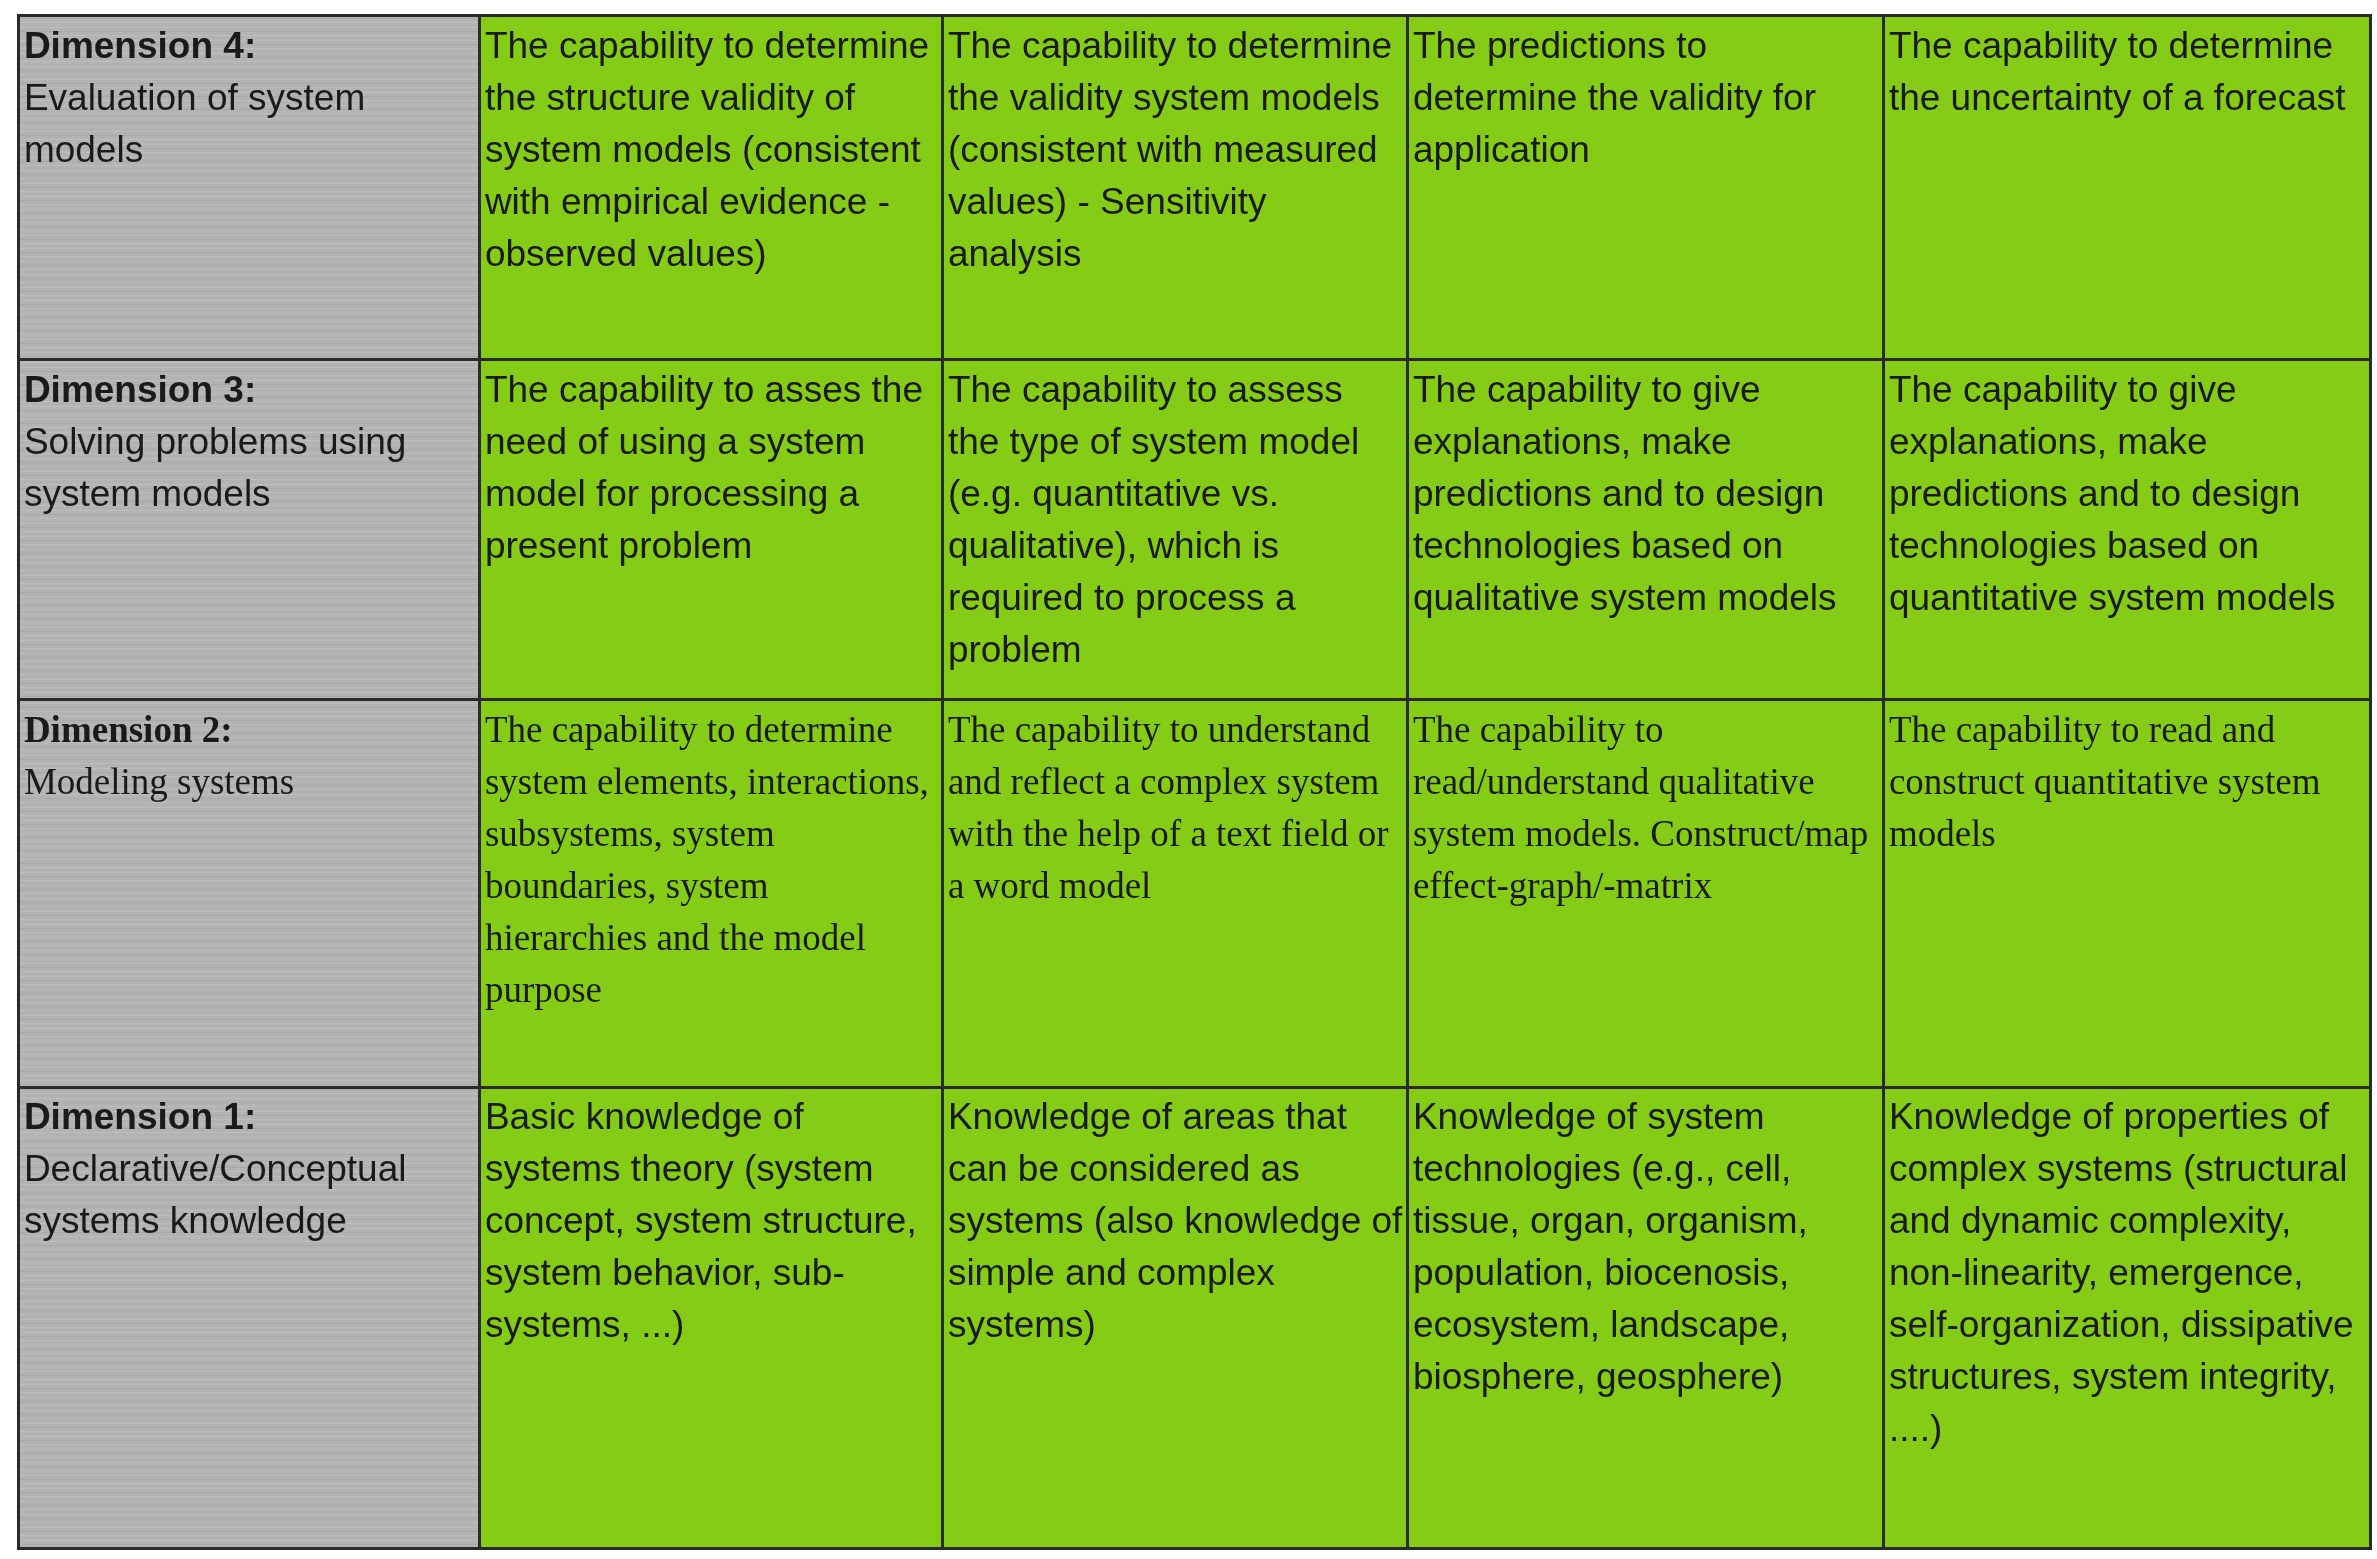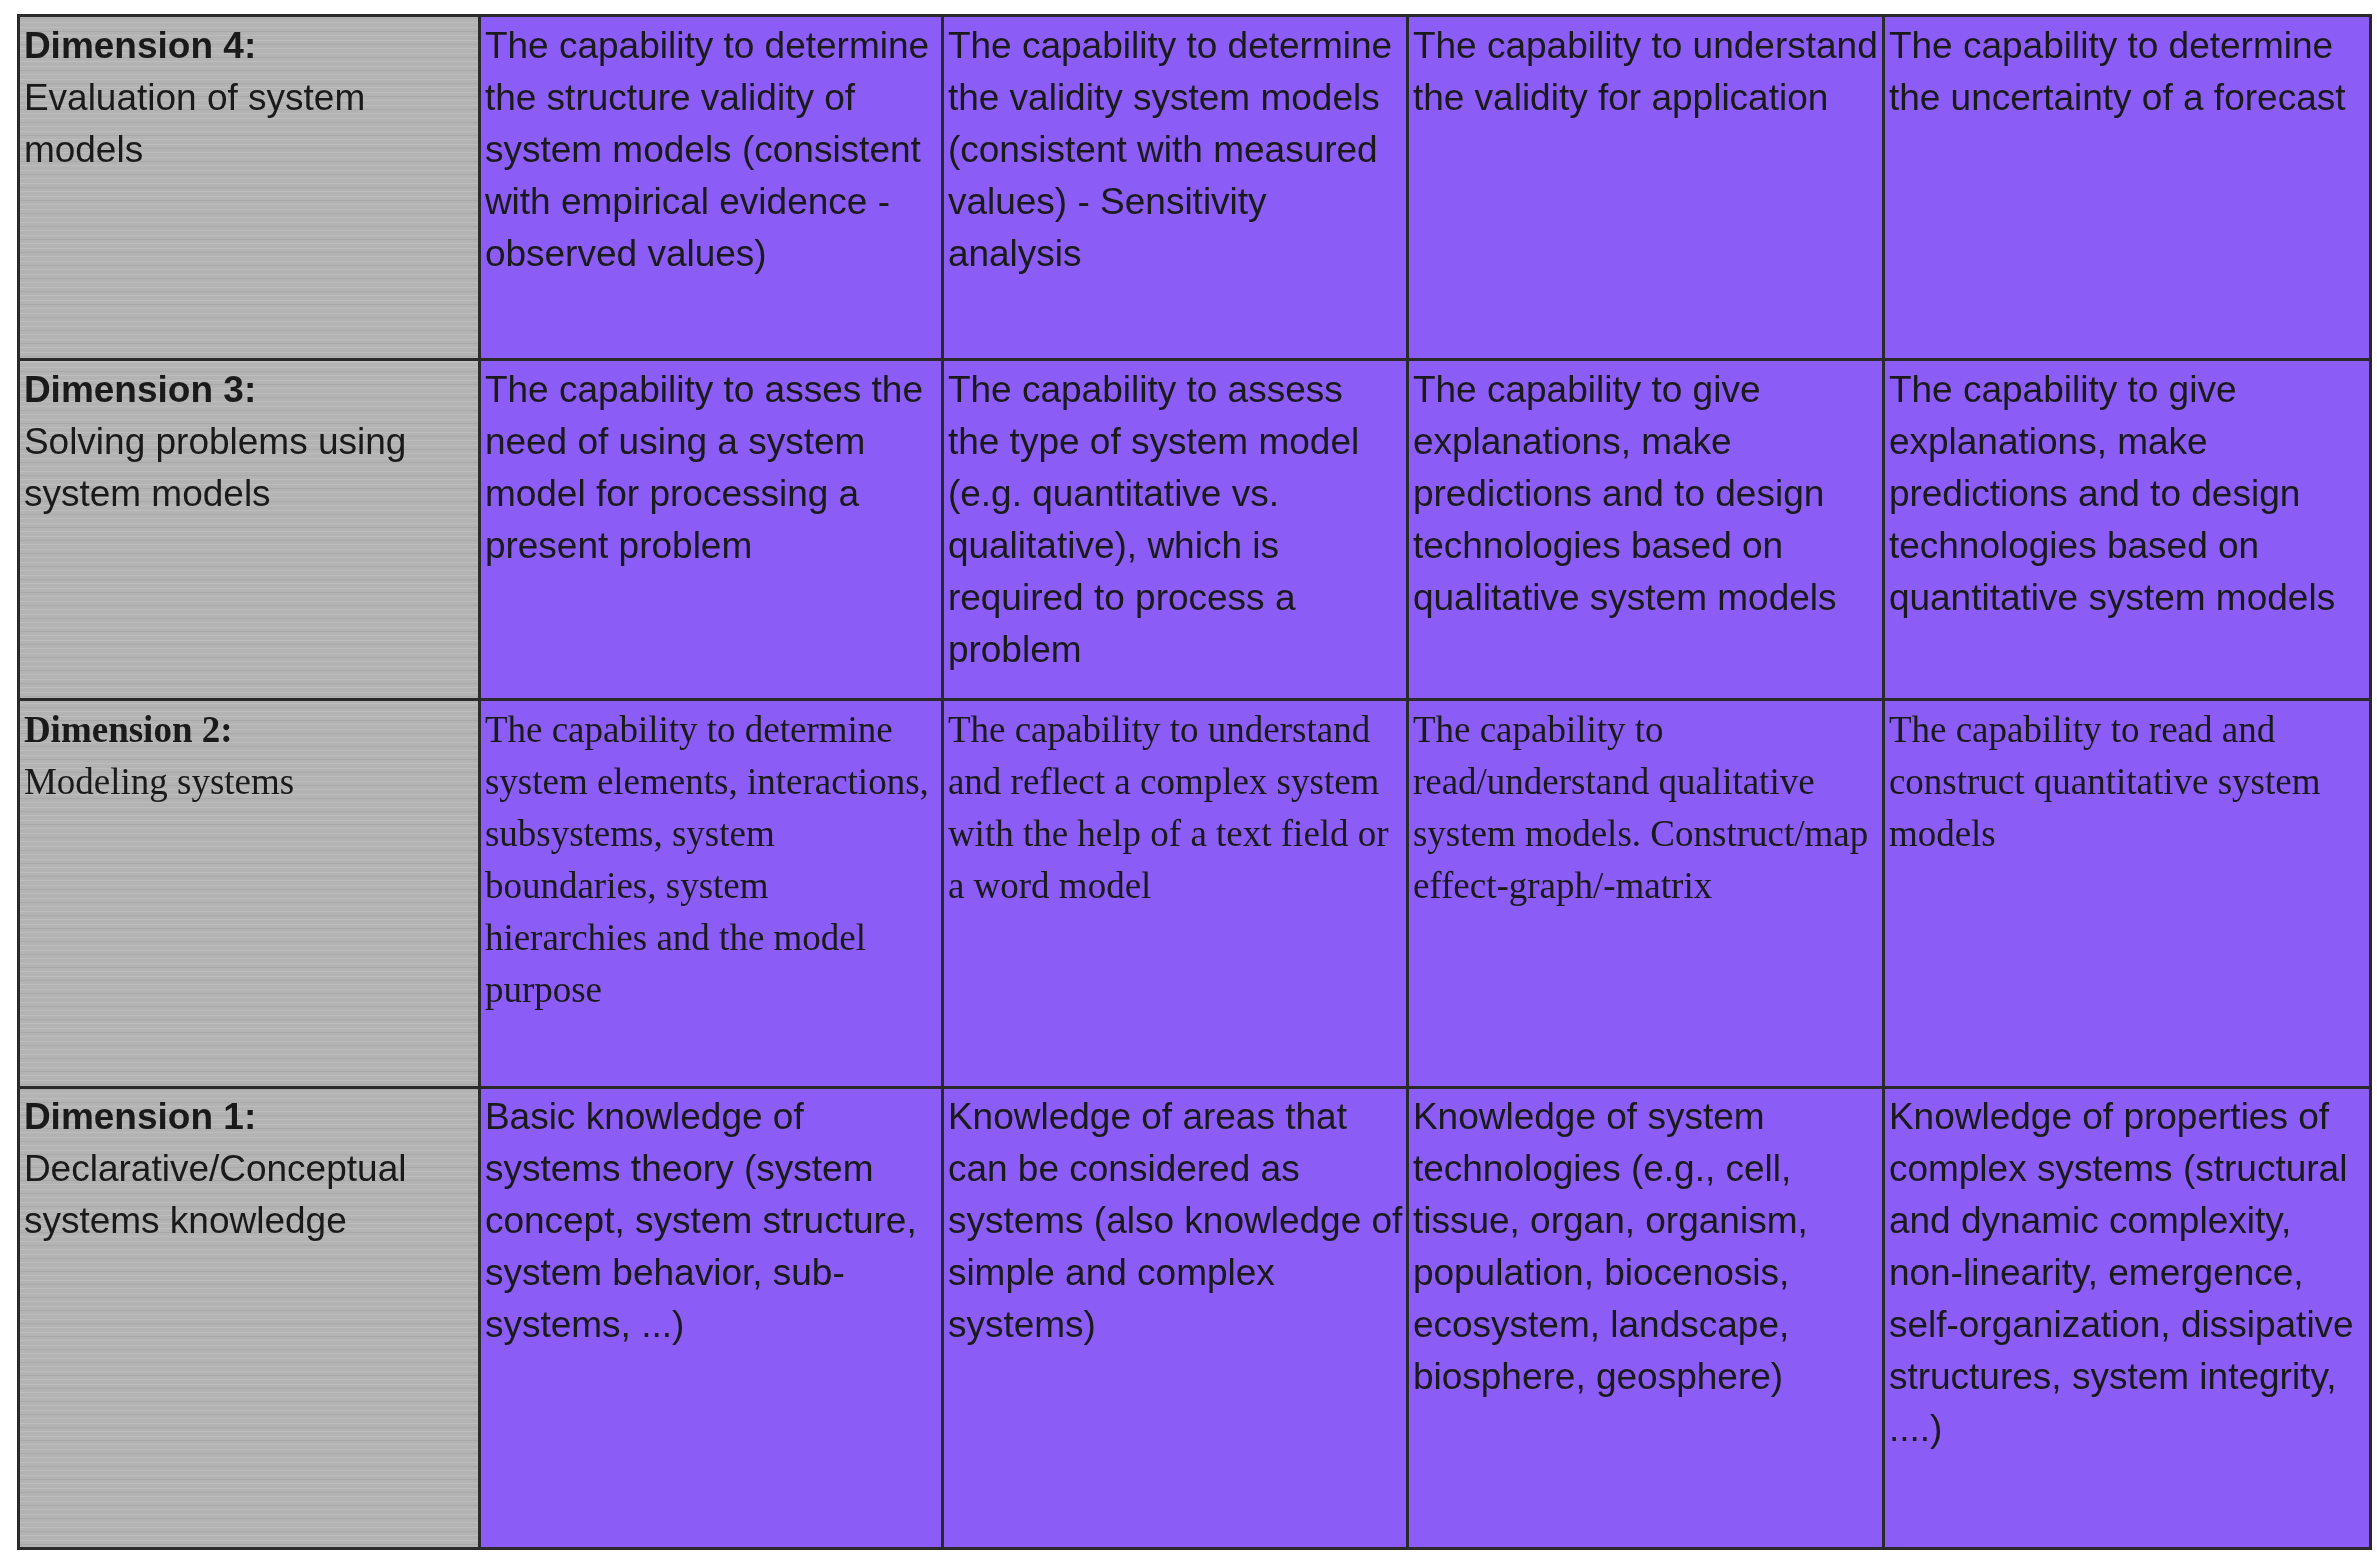--- a/index.html
+++ b/index.html
@@ -31,21 +31,21 @@
     text-align: center; vertical-align: middle;
     font-weight: bold; font-size: 37px; color: #222;
   }
   th.corner, td.dim {
     background: repeating-linear-gradient(0deg, #bdbdbd 0px, #bdbdbd 1.3px, #a9a9a9 1.3px, #a9a9a9 2.6px);
     color: #1a1a1a;
   }
   th.corner { font-weight: bold; font-size: 35px; line-height: 50px; vertical-align: middle; padding-top: 0; }
   td.dim .dim-title { font-weight: bold; display: block; }
   td.dim .dim-sub { display: block; }
-  td.cell { background: #8b5cf6; }
+  td.cell { background: #84cc16; }
 </style>
 </head>
 <body>
 
 <table class="grid">
   <colgroup>
     <col style="width:461px">
     <col style="width:463px">
     <col style="width:465px">
     <col style="width:476px">
@@ -53,21 +53,21 @@
   </colgroup>
   <tbody>
 
   <tr class="r4">
     <td class="dim">
       <span class="dim-title">Dimension 4:</span>
       <span class="dim-sub">Evaluation of system models</span>
     </td>
     <td class="cell">The capability to determine the structure validity of system models (consistent with empirical evidence - observed values)</td>
     <td class="cell">The capability to determine the validity system models (consistent with measured values) - Sensitivity analysis</td>
-    <td class="cell">The capability to understand the validity for application</td>
+    <td class="cell">The predictions to determine the validity for application</td>
     <td class="cell">The capability to determine the uncertainty of a forecast</td>
   </tr>
 
   <tr class="r3">
     <td class="dim">
       <span class="dim-title">Dimension 3:</span>
       <span class="dim-sub">Solving problems using system models</span>
     </td>
     <td class="cell">The capability to asses the need of using a system model for processing a present problem</td>
     <td class="cell">The capability to assess the type of system model (e.g. quantitative vs. qualitative), which is required to process a problem</td>

